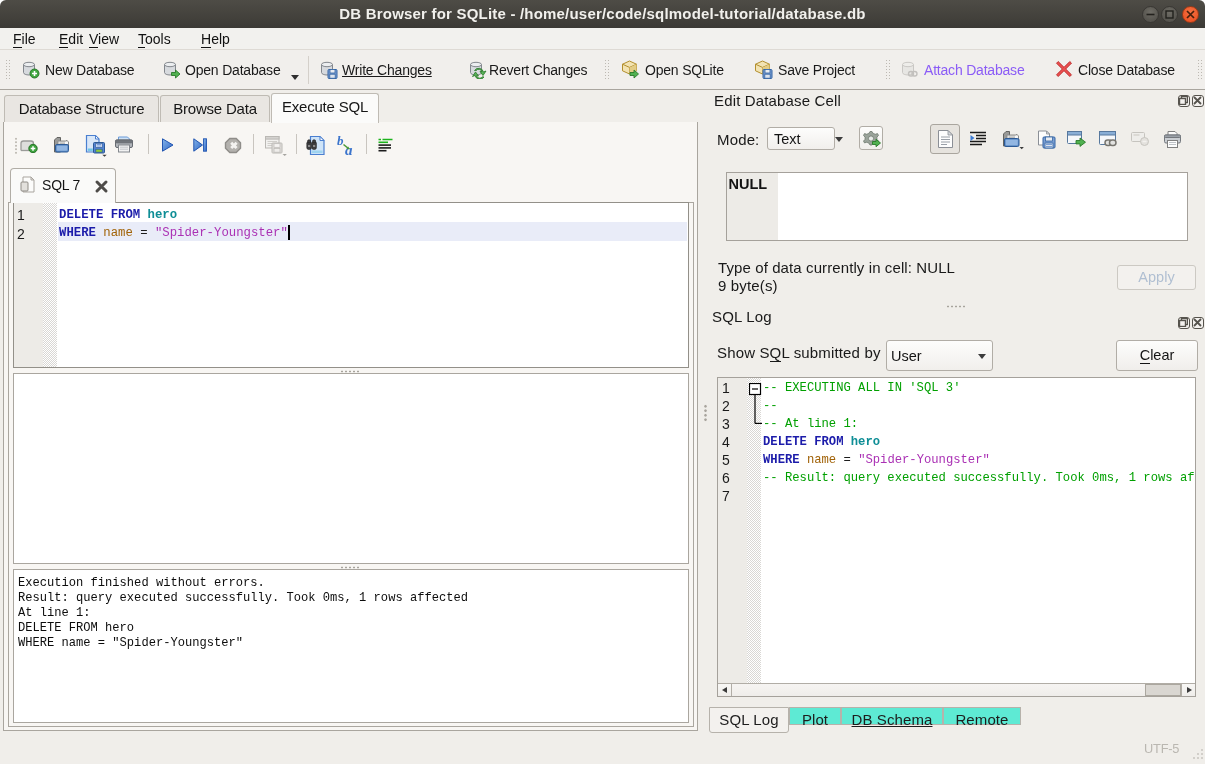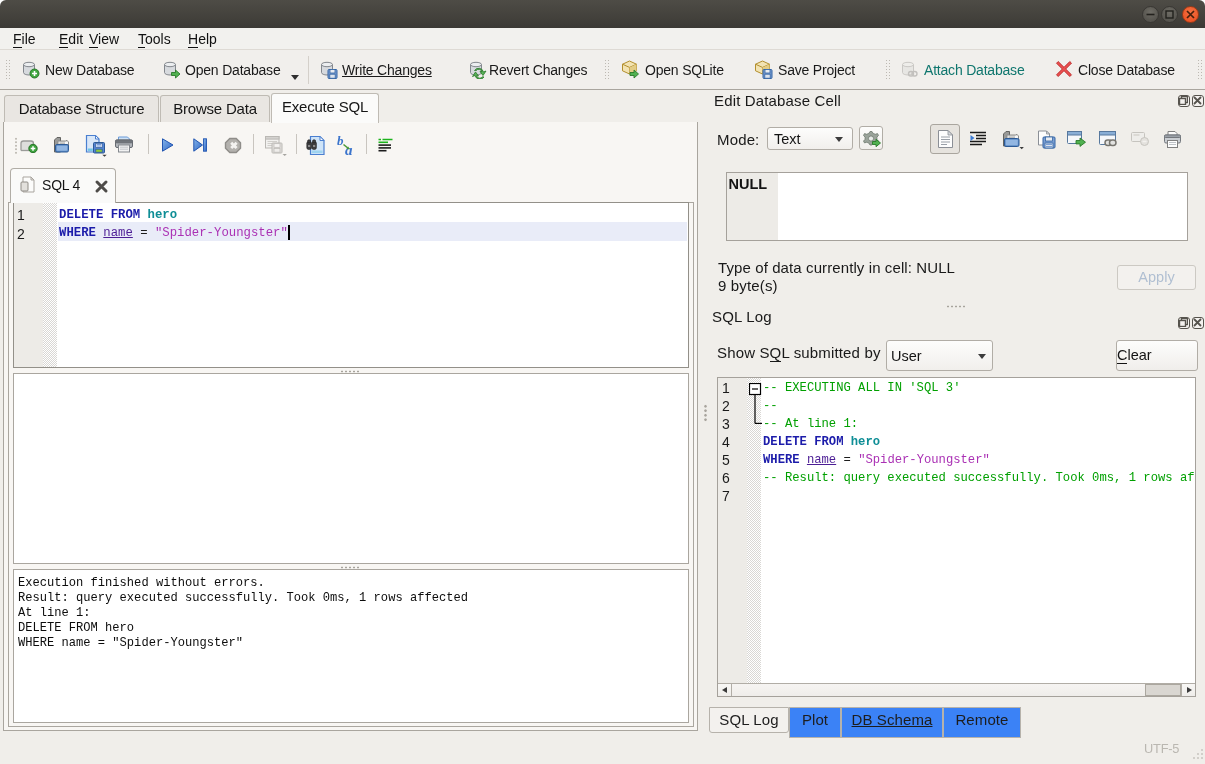--- a/index.html
+++ b/index.html
@@ -23,21 +23,21 @@
 
 
 #menubar { position:absolute; left:0; top:28px; width:1205px; height:22px; background:#f2f1ee; border-bottom:1px solid #dedad4; }
 .mitem { position:absolute; top:3px; font-size:14px; color:#111; }
 .mitem u { text-decoration:none; border-bottom:1px solid #111; padding-bottom:0px; }
 
 
 #toolbar { position:absolute; left:0; top:50px; width:1205px; height:40px; background:#f1efec;
   border-bottom:1px solid #a9a59e; }
 .tbtext { position:absolute; top:12px; font-size:14px; color:#1a1a1a; letter-spacing:-0.2px; }
-.tbtext.dis { color:#0f766e; }
+.tbtext.dis { color:#8b5cf6; }
 .tbicon { position:absolute; top:10px; }
 .grip { position:absolute; top:9px; width:5px; height:22px;
   background-image:radial-gradient(circle, #bdb9b2 34%, transparent 40%);
   background-size:3px 3px; }
 .tbsep { position:absolute; top:6px; width:1px; height:28px; background:#d4d0ca; }
 .tbcaret { position:absolute; width:0; height:0; border-left:4px solid transparent; border-right:4px solid transparent; border-top:5px solid #2e2e2e; }
 
 
 .mtab { position:absolute; top:95px; height:27px; background:#e9e6e2; border:1px solid #bfbbb4;
   border-bottom:none; border-radius:3px 3px 0 0; text-align:center; font-size:15px; color:#161616;
@@ -62,21 +62,21 @@
 
 #editor { position:absolute; left:13px; top:202px; width:676px; height:166px; background:#fff;
   border:1px solid #939089; z-index:3; }
 .gutter { background:#edebe7; }
 .hatch { background:repeating-conic-gradient(#d9d7d4 0% 25%, #ffffff 0% 50%) 0 0/2px 2px; }
 .mono { font-family:"Liberation Mono",monospace; white-space:pre; }
 #editor .codeline { position:absolute; left:44px; right:1px; height:18.6px; font-size:12.3px; line-height:18.6px; padding-left:1px; }
 #editor .num { position:absolute; left:3px; width:24px; font-size:14px; color:#1a1a1a; text-align:left; height:18.6px; line-height:19px; }
 .kw { color:#1c1caa; font-weight:bold; }
 .tbl { color:#0f8e96; font-weight:bold; }
-.idn { color:#4c1d95;text-decoration:underline; }
+.idn { color:#a16207; }
 .str { color:#aa30b4; }
 .cmt { color:#00a000; }
 
 
 .hdots { position:absolute; width:20px; height:3px;
   background-image:radial-gradient(circle, #a8a49d 40%, transparent 46%); background-size:4px 3px; }
 .vdots { position:absolute; width:3px; height:18px;
   background-image:radial-gradient(circle, #a8a49d 45%, transparent 52%); background-size:3px 4.5px; }
 
 
@@ -92,48 +92,49 @@
 .caret { position:absolute; width:0; height:0; border-left:4.5px solid transparent; border-right:4.5px solid transparent; border-top:5.5px solid #3c3c3c; }
 
 #nullbox { position:absolute; left:726px; top:172px; width:462px; height:69px; background:#fff; border:1px solid #a5a19b; }
 #nullbox .gcol { position:absolute; left:0; top:0; width:51px; height:67px; background:#edebe7; }
 #nullbox .nl { position:absolute; left:1.5px; top:3px; font-size:14.5px; font-weight:bold; color:#131313; }
 
 #applybtn { position:absolute; left:1117px; top:265px; width:79px; height:25px; background:#f3f1ee;
   border:1px solid #ccc9c3; border-radius:3px; color:#b0bfd2; font-size:14.5px; text-align:center; line-height:23px; }
 
 #clearbtn { position:absolute; left:1116px; top:340px; width:82px; height:31px; background:linear-gradient(#fdfdfc,#f0eeeb);
-  border:1px solid #b1ada6; border-radius:3px; color:#141414; font-size:14.5px; text-align:left; line-height:29px; }
+  border:1px solid #b1ada6; border-radius:3px; color:#141414; font-size:14.5px; text-align:center; line-height:29px; }
 
 
 #log { position:absolute; left:717px; top:377px; width:479px; height:320px; background:#fff; border:1px solid #a5a19b; overflow:hidden; }
 #log .lgutter { position:absolute; left:0; top:0; width:29px; height:305px; background:#edebe7; }
 #log .lhatch { position:absolute; left:29px; top:0; width:14px; height:305px; }
 #log .num { position:absolute; left:4px; width:22px; font-size:14px; color:#1a1a1a; height:18px; line-height:18px; }
 #log .lline { position:absolute; left:45px; height:18px; font-size:12.2px; line-height:18px; }
 
 
 #hscroll { position:absolute; left:0px; top:305px; width:477px; height:13px; background:linear-gradient(#f6f4f2,#efedea); border-top:1px solid #b1ada6; }
 #hscroll .btn { position:absolute; top:0; width:14px; height:13px; background:linear-gradient(#f8f7f5,#eeece9); }
 #hscroll .handle { position:absolute; left:427px; top:0px; width:36px; height:12px; background:#d9d6d1; border:1px solid #aba79f; }
 .arrl { position:absolute; left:4px; top:3px; width:0; height:0; border-top:3.5px solid transparent; border-bottom:3.5px solid transparent; border-right:5px solid #3a3a3a; }
 .arrr { position:absolute; left:5px; top:3px; width:0; height:0; border-top:3.5px solid transparent; border-bottom:3.5px solid transparent; border-left:5px solid #3a3a3a; }
 
 
-.btab { position:absolute; top:707px; height:31px; background:#3b82f6; border:1px solid #b6b2ab;
+.btab { position:absolute; top:707px; height:18px; background:#5eead4; border:1px solid #b6b2ab;
   text-align:center; font-size:15px; color:#1d1d1d; line-height:24px; letter-spacing:0.1px; }
 .btab.active { background:#f3f1ee; height:26px; border-radius:0 0 3px 3px; }
 
 #utf8 { position:absolute; left:1144px; top:741px; font-size:12.8px; color:#bab7b1; letter-spacing:-0.2px; }
 </style>
 </head>
 <body>
 
 <div id="titleunder"></div>
 <div id="titlebar">
+  <div class="title">DB Browser for SQLite - /home/user/code/sqlmodel-tutorial/database.db</div>
   <div class="winbtn gray" style="left:1142px;">
     <svg width="15" height="15">
         <line x1="3.5" y1="7.5" x2="11.5" y2="7.5" stroke="#22211d" stroke-width="1.6"></line>
       </svg>
   </div>
   <div class="winbtn gray" style="left:1161px;">
     <svg width="15" height="15">
         <rect x="4" y="4" width="7" height="7" fill="none" stroke="#22211d" stroke-width="1.4"></rect>
       </svg>
   </div>
@@ -142,21 +143,21 @@
         <path d="M4 4 L11 11 M11 4 L4 11" stroke="#461f0c" stroke-width="1.7"></path>
       </svg>
   </div>
 </div>
 
 <div id="menubar">
   <div class="mitem" style="left:13px;"><u>F</u>ile</div>
   <div class="mitem" style="left:59px;"><u>E</u>dit</div>
   <div class="mitem" style="left:89px;"><u>V</u>iew</div>
   <div class="mitem" style="left:138px;"><u>T</u>ools</div>
-  <div class="mitem" style="left:188px;"><u>H</u>elp</div>
+  <div class="mitem" style="left:201px;"><u>H</u>elp</div>
 </div>
 
 <div id="toolbar">
   <div class="grip" style="left:5px;"></div>
   <div class="tbicon" style="left:21px;" id="ic-newdb">
       <svg width="19" height="19" viewBox="0 0 19 19">
     <path d="M2.5 4.5 v8 c0 1.5 2.6 2.5 5.5 2.5 s5.5 -1 5.5 -2.5 v-8" fill="#d7dade" stroke="#83878d" stroke-width="1"></path>
     <ellipse cx="8" cy="4.5" rx="5.5" ry="2.2" fill="#eceef0" stroke="#83878d" stroke-width="1"></ellipse>
     <circle cx="13.5" cy="13.5" r="4.5" fill="#3fa73f" stroke="#2a7a2a"></circle>
     <path d="M13.5 11 v5 M11 13.5 h5" stroke="#fff" stroke-width="1.6"></path>
@@ -350,21 +351,21 @@
   <path d="M0.5 12.7 h8" stroke="#1c1c1c" stroke-width="1.6"></path>
 </svg>
   </div>
 
 <div id="sqltab">
   <svg style="position:absolute;left:8px;top:6px;" width="18" height="20" viewBox="0 0 18 20">
     <path d="M4 2 h8 l3 3 v12 h-11 z" fill="#fcfcfb" stroke="#a9a59f" stroke-width="1"></path>
     <path d="M12 2 l3 3 h-3 z" fill="#e8e6e2" stroke="#a9a59f" stroke-width="1"></path>
     <rect x="2" y="7" width="7" height="9" rx="1" fill="#e2e0dc" stroke="#8f8c86"></rect>
   </svg>
-  <div class="lbl">SQL 4</div>
+  <div class="lbl">SQL 7</div>
   <svg style="position:absolute;left:83px;top:10px;" width="15" height="15" viewBox="0 0 15 15">
     <path d="M3 3 L12 12 M12 3 L3 12" stroke="#4e4c49" stroke-width="3" stroke-linecap="round"></path>
   </svg>
 </div>
 
 <div id="editor">
   <div class="gutter" style="position:absolute;left:0;top:0;width:29px;height:164px;"></div>
   <div class="hatch" style="position:absolute;left:29px;top:0;width:14px;height:164px;"></div>
   <div class="num" style="top:3px;">1</div>
   <div class="num" style="top:21.6px;">2</div>
@@ -392,21 +393,21 @@
       <rect x="0.5" y="2.5" width="6" height="6" fill="#f4f2ef" stroke="#56534d" stroke-width="1.4"></rect>
     </svg>
 </div>
 <div class="dockbtn" style="left:1192px; top:95px;">
   <svg width="9" height="9" viewBox="0 0 9 9">
       <path d="M1 1 L8 8 M8 1 L1 8" stroke="#56534d" stroke-width="1.8"></path>
     </svg>
 </div>
 
 <div class="docktitle" style="left:717px; top:131.5px;">Mode:</div>
-<div class="ctl" style="left:767px; top:127px; width:86px; height:23px;">
+<div class="ctl" style="left:767px; top:127px; width:68px; height:23px;">
   <div class="txt">Text</div>
   <div class="caret" style="left:67px; top:9px;"></div>
 </div>
 <div class="ctl" style="left:859px; top:126px; width:24px; height:24px;" id="gearbtn">
     <svg style="position:absolute;left:3px;top:3px;" width="18" height="18" viewBox="0 0 18 18">
   <g fill="#9aa39a" stroke="#6f786f" stroke-width="0.8">
   <path d="M9 1.5 l1.2 2 a5.5 5.5 0 0 1 2 0.8 l2.3 -0.7 l1 1.8 l-1.6 1.8 a5.5 5.5 0 0 1 0 2.1 l1.6 1.8 l-1 1.8 l-2.3 -0.7 a5.5 5.5 0 0 1 -2 0.8 l-1.2 2 l-2 0 l-1.2 -2 a5.5 5.5 0 0 1 -2 -0.8 l-2.3 0.7 l-1 -1.8 l1.6 -1.8 a5.5 5.5 0 0 1 0 -2.1 l-1.6 -1.8 l1 -1.8 l2.3 0.7 a5.5 5.5 0 0 1 2 -0.8 l1.2 -2z"></path>
   </g>
   <circle cx="8" cy="8.5" r="2.6" fill="#e8ebe8" stroke="#6f786f" stroke-width="0.8"></circle>
   <path d="M9.5 11.5 h3.5 v-2.2 l4.5 3.7 -4.5 3.7 v-2.2 h-3.5 z" fill="#51b151" stroke="#2a7a2a" stroke-width="0.9"></path>

